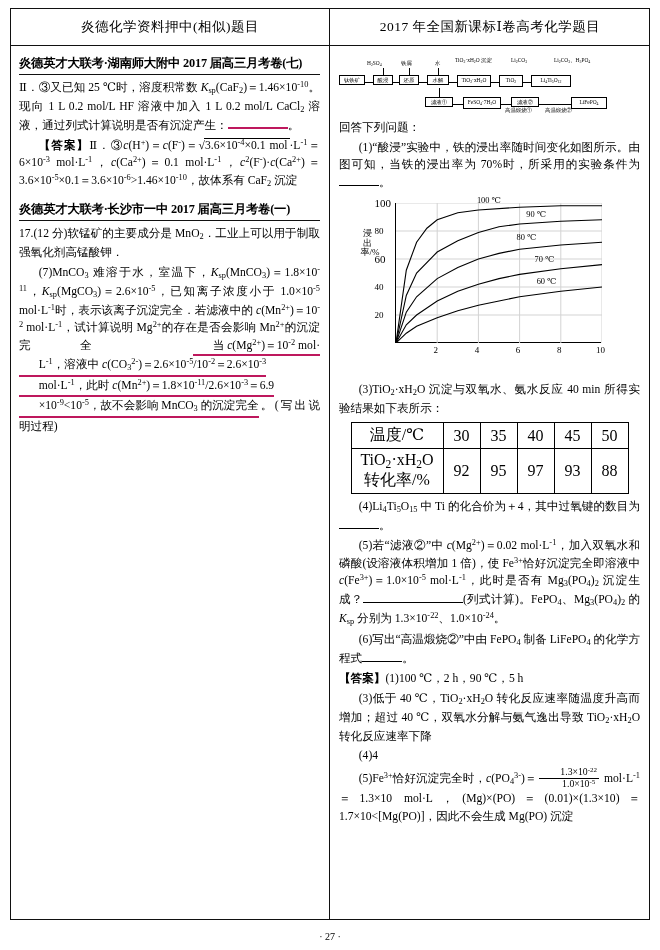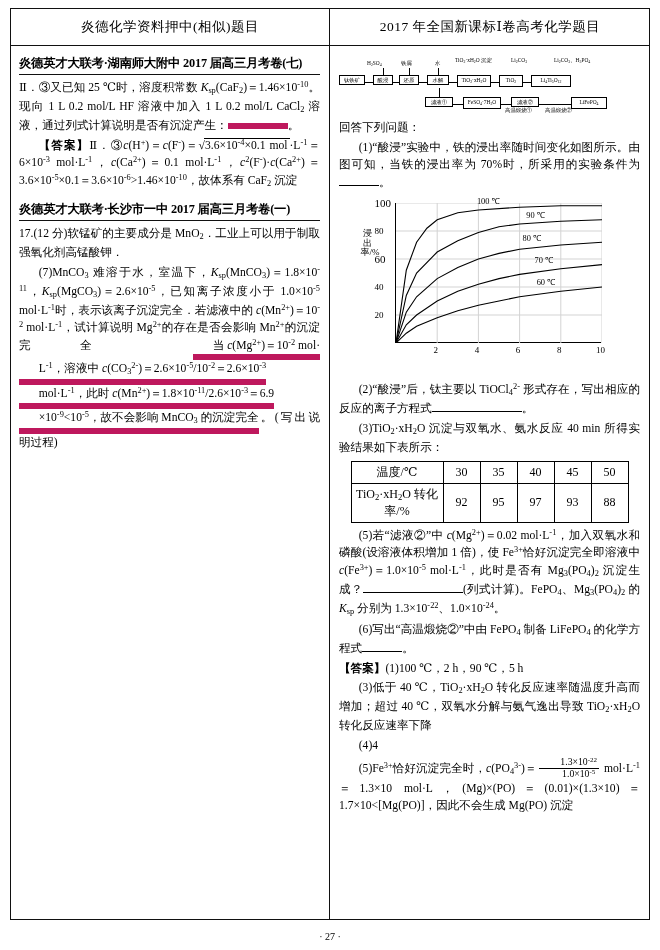--- a/index.html
+++ b/index.html
@@ -74,21 +74,21 @@
     height: 1px; background: #111; margin: 2px 0 4px 0;
   }
   p.t {
     margin: 0 0 2px 0;
     font-size: 11.6px;
     line-height: 1.52;
     text-align: justify;
     text-justify: inter-ideograph;
   }
   p.ind { text-indent: 1.7em; }
-  .u { border-bottom: 6px solid #be185d; display: inline-block; min-width: 26px; }
+  .u { border-bottom: 2px solid #be185d; display: inline-block; min-width: 26px; }
   .ul-long { border-bottom: 1px solid #000; display:inline-block; min-width: 120px;}
   sub { font-size: .72em; vertical-align: -.28em; }
   sup { font-size: .72em; vertical-align: .45em; }
   .sqrt {
     border-top: 1px solid #000;
     padding: 0 2px 0 1px;
     margin-left: -1px;
   }
   .frac {
     display: inline-block;
@@ -155,27 +155,26 @@
   .xtick {
     position: absolute;
     font-size: 9px;
     transform: translateX(-50%);
     top: 150px;
   }
   .curve-lbl {
     position: absolute;
     font-size: 8.4px;
     white-space: nowrap;
-    font-family: Liberation Serif, serif;
   }
 
   table.data {
     border-collapse: collapse;
     margin: 4px auto 4px auto;
-    font-size: 12px;
+    font-size: 16px;
     width: 278px;
   }
   table.data td, table.data th {
     border: 1px solid #000;
     padding: 2px 2px;
     text-align: center;
     font-weight: normal;
   }
   table.data td.lbl { width: 92px; text-align: center; }
 
@@ -294,27 +293,26 @@
             <div class="xtick" style="left:159.6px;">6</div>
             <div class="xtick" style="left:200.8px;">8</div>
             <div class="xtick" style="left:242px;">10</div>
             <div style="position:absolute;left:16px;top:120px;font-size:9px;transform:translateY(-50%);">20</div>
             <div style="position:absolute;left:16px;top:92px;font-size:9px;transform:translateY(-50%);">40</div>
             <div style="position:absolute;left:16px;top:64px;font-size:11px;transform:translateY(-50%);">60</div>
             <div style="position:absolute;left:16px;top:36px;font-size:9px;transform:translateY(-50%);">80</div>
             <div style="position:absolute;left:16px;top:8px;font-size:11px;transform:translateY(-50%);">100</div>
             <div class="curve-lbl" style="left:118.4px;top:-0.19999999999998863px;">100 ℃</div>
             <div class="curve-lbl" style="left:167.84px;top:13.799999999999997px;">90 ℃</div>
-            <div class="curve-lbl" style="left:164px;top:36.2px;">80 ℃</div>
+            <div class="curve-lbl" style="left:158px;top:36.2px;">80 ℃</div>
             <div class="curve-lbl" style="left:176.07999999999998px;top:58.599999999999994px;">70 ℃</div>
             <div class="curve-lbl" style="left:178.14000000000001px;top:81px;">60 ℃</div>
           </div>
       </div>
 
-      <p class="t ind">(2)“酸浸”后，钛主要以 TiOCl<sub>4</sub><sup>2-</sup> 形式存在，写出相应的反应的离子方程式<span class="ul-long" style="min-width:90px"></span>。</p>
 
       <p class="t ind">(3)TiO<sub>2</sub>·xH<sub>2</sub>O 沉淀与双氧水、氨水反应 40 min 所得实验结果如下表所示：</p>
 
       <table class="data">
         <tbody>
             <tr>
           <td class="lbl">温度/℃</td>
           <td>30</td>
           <td>35</td>
           <td>40</td>
@@ -326,20 +324,21 @@
           <td>92</td>
           <td>95</td>
           <td>97</td>
           <td>93</td>
           <td>88</td>
         </tr>
       </tbody>
         </table>
 
 
+      <p class="t ind">(4)Li<sub>4</sub>Ti<sub>5</sub>O<sub>15</sub> 中 Ti 的化合价为＋4，其中过氧键的数目为<span class="ul-long" style="min-width:40px"></span>。</p>
 
       <p class="t ind">(5)若“滤液②”中 <i>c</i>(Mg<sup>2+</sup>)＝0.02 mol·L<sup>-1</sup>，加入双氧水和磷酸(设溶液体积增加 1 倍)，使 Fe<sup>3+</sup>恰好沉淀完全即溶液中 <i>c</i>(Fe<sup>3+</sup>)＝1.0×10<sup>-5</sup> mol·L<sup>-1</sup>，此时是否有 Mg<sub>3</sub>(PO<sub>4</sub>)<sub>2</sub> 沉淀生成？<span class="ul-long" style="min-width:100px"></span>(列式计算)。FePO<sub>4</sub>、Mg<sub>3</sub>(PO<sub>4</sub>)<sub>2</sub> 的 <i>K</i><sub>sp</sub> 分别为 1.3×10<sup>-22</sup>、1.0×10<sup>-24</sup>。</p>
 
       <p class="t ind">(6)写出“高温煅烧②”中由 FePO<sub>4</sub> 制备 LiFePO<sub>4</sub> 的化学方程式<span class="ul-long" style="min-width:40px"></span>。</p>
 
       <p class="t"><span class="ans-head">【答案】</span>(1)100 ℃，2 h，90 ℃，5 h</p>
 
 
       <p class="t ind">(3)低于 40 ℃，TiO<sub>2</sub>·xH<sub>2</sub>O 转化反应速率随温度升高而增加；超过 40 ℃，双氧水分解与氨气逸出导致 TiO<sub>2</sub>·xH<sub>2</sub>O 转化反应速率下降</p>
 

